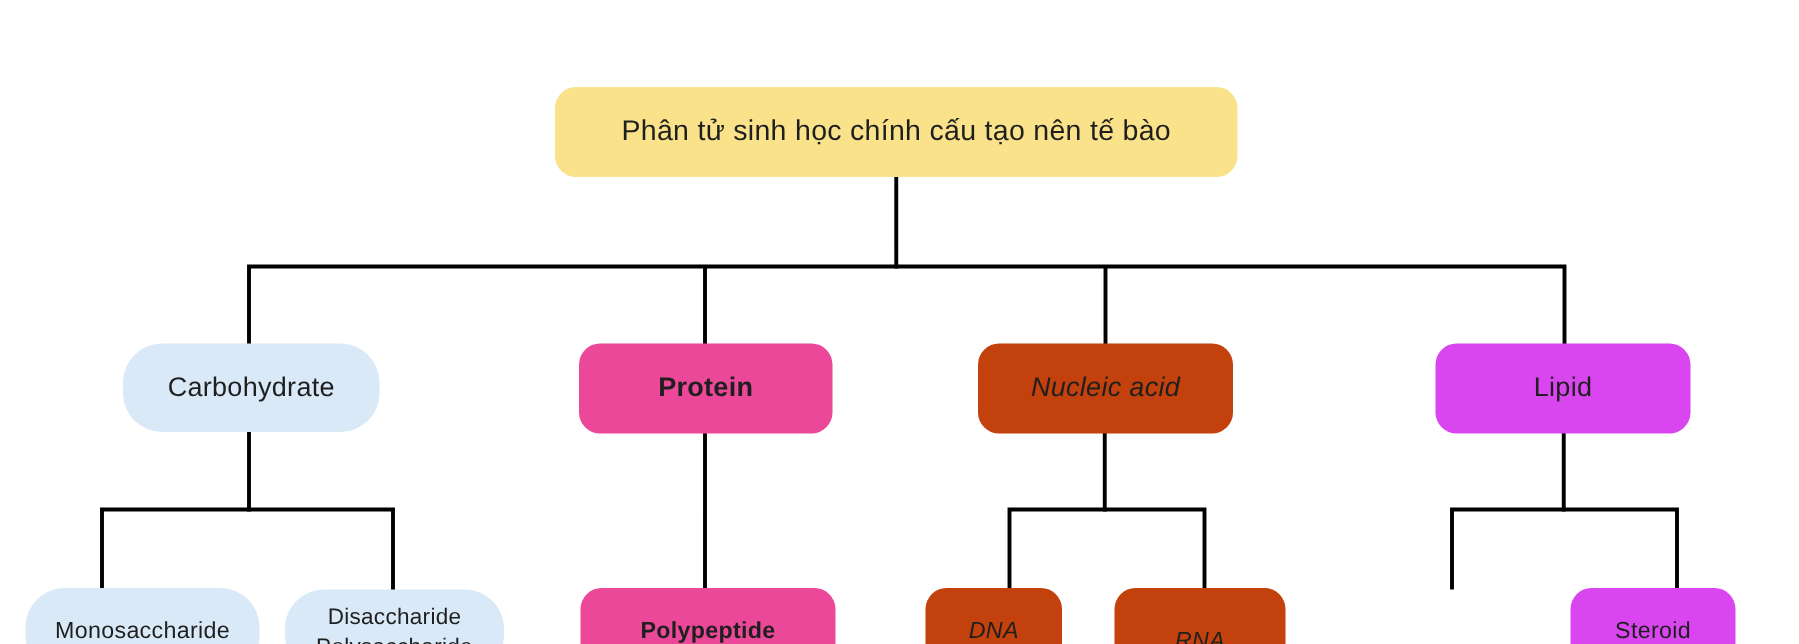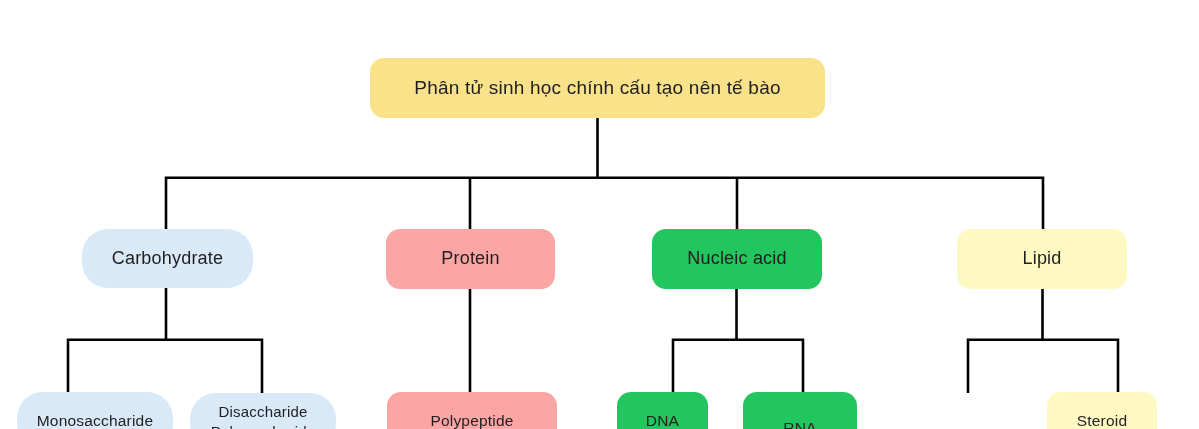--- a/index.html
+++ b/index.html
@@ -21,23 +21,23 @@
     box-sizing:border-box;
     z-index:2;
   }
   .node span{white-space:pre-line;line-height:1.3;letter-spacing:0.2px;}
   .lvl1{font-size:19px;}
   .lvl2{font-size:18px;}
   .lvl3{font-size:15.5px;}
   .lvl3.twoline{font-size:15px;}
   .fill-yellow{background:#F9E289;}
   .fill-blue{background:#D9E9F8;border-radius:26px;}
-  .fill-green{background:#fca5a5;}
-  .fill-orange{background:#22c55e;}
-  .fill-purple{background:#fef9c3;}
+  .fill-green{background:#ec4899;font-weight:bold;}
+  .fill-orange{background:#c2410c;font-style:italic;}
+  .fill-purple{background:#d946ef;}
 </style>
 </head>
 <body>
 
 <div class="canvas">
 
   <svg class="connectors" width="1199" height="429" viewBox="0 0 1199 429" fill="none" stroke="#000000" stroke-width="2.6">
 
     <path d="M597.5,78 L597.5,139"></path>
     <path d="M166,190 L166,137.7 L1043,137.7 L1043,190"></path>

